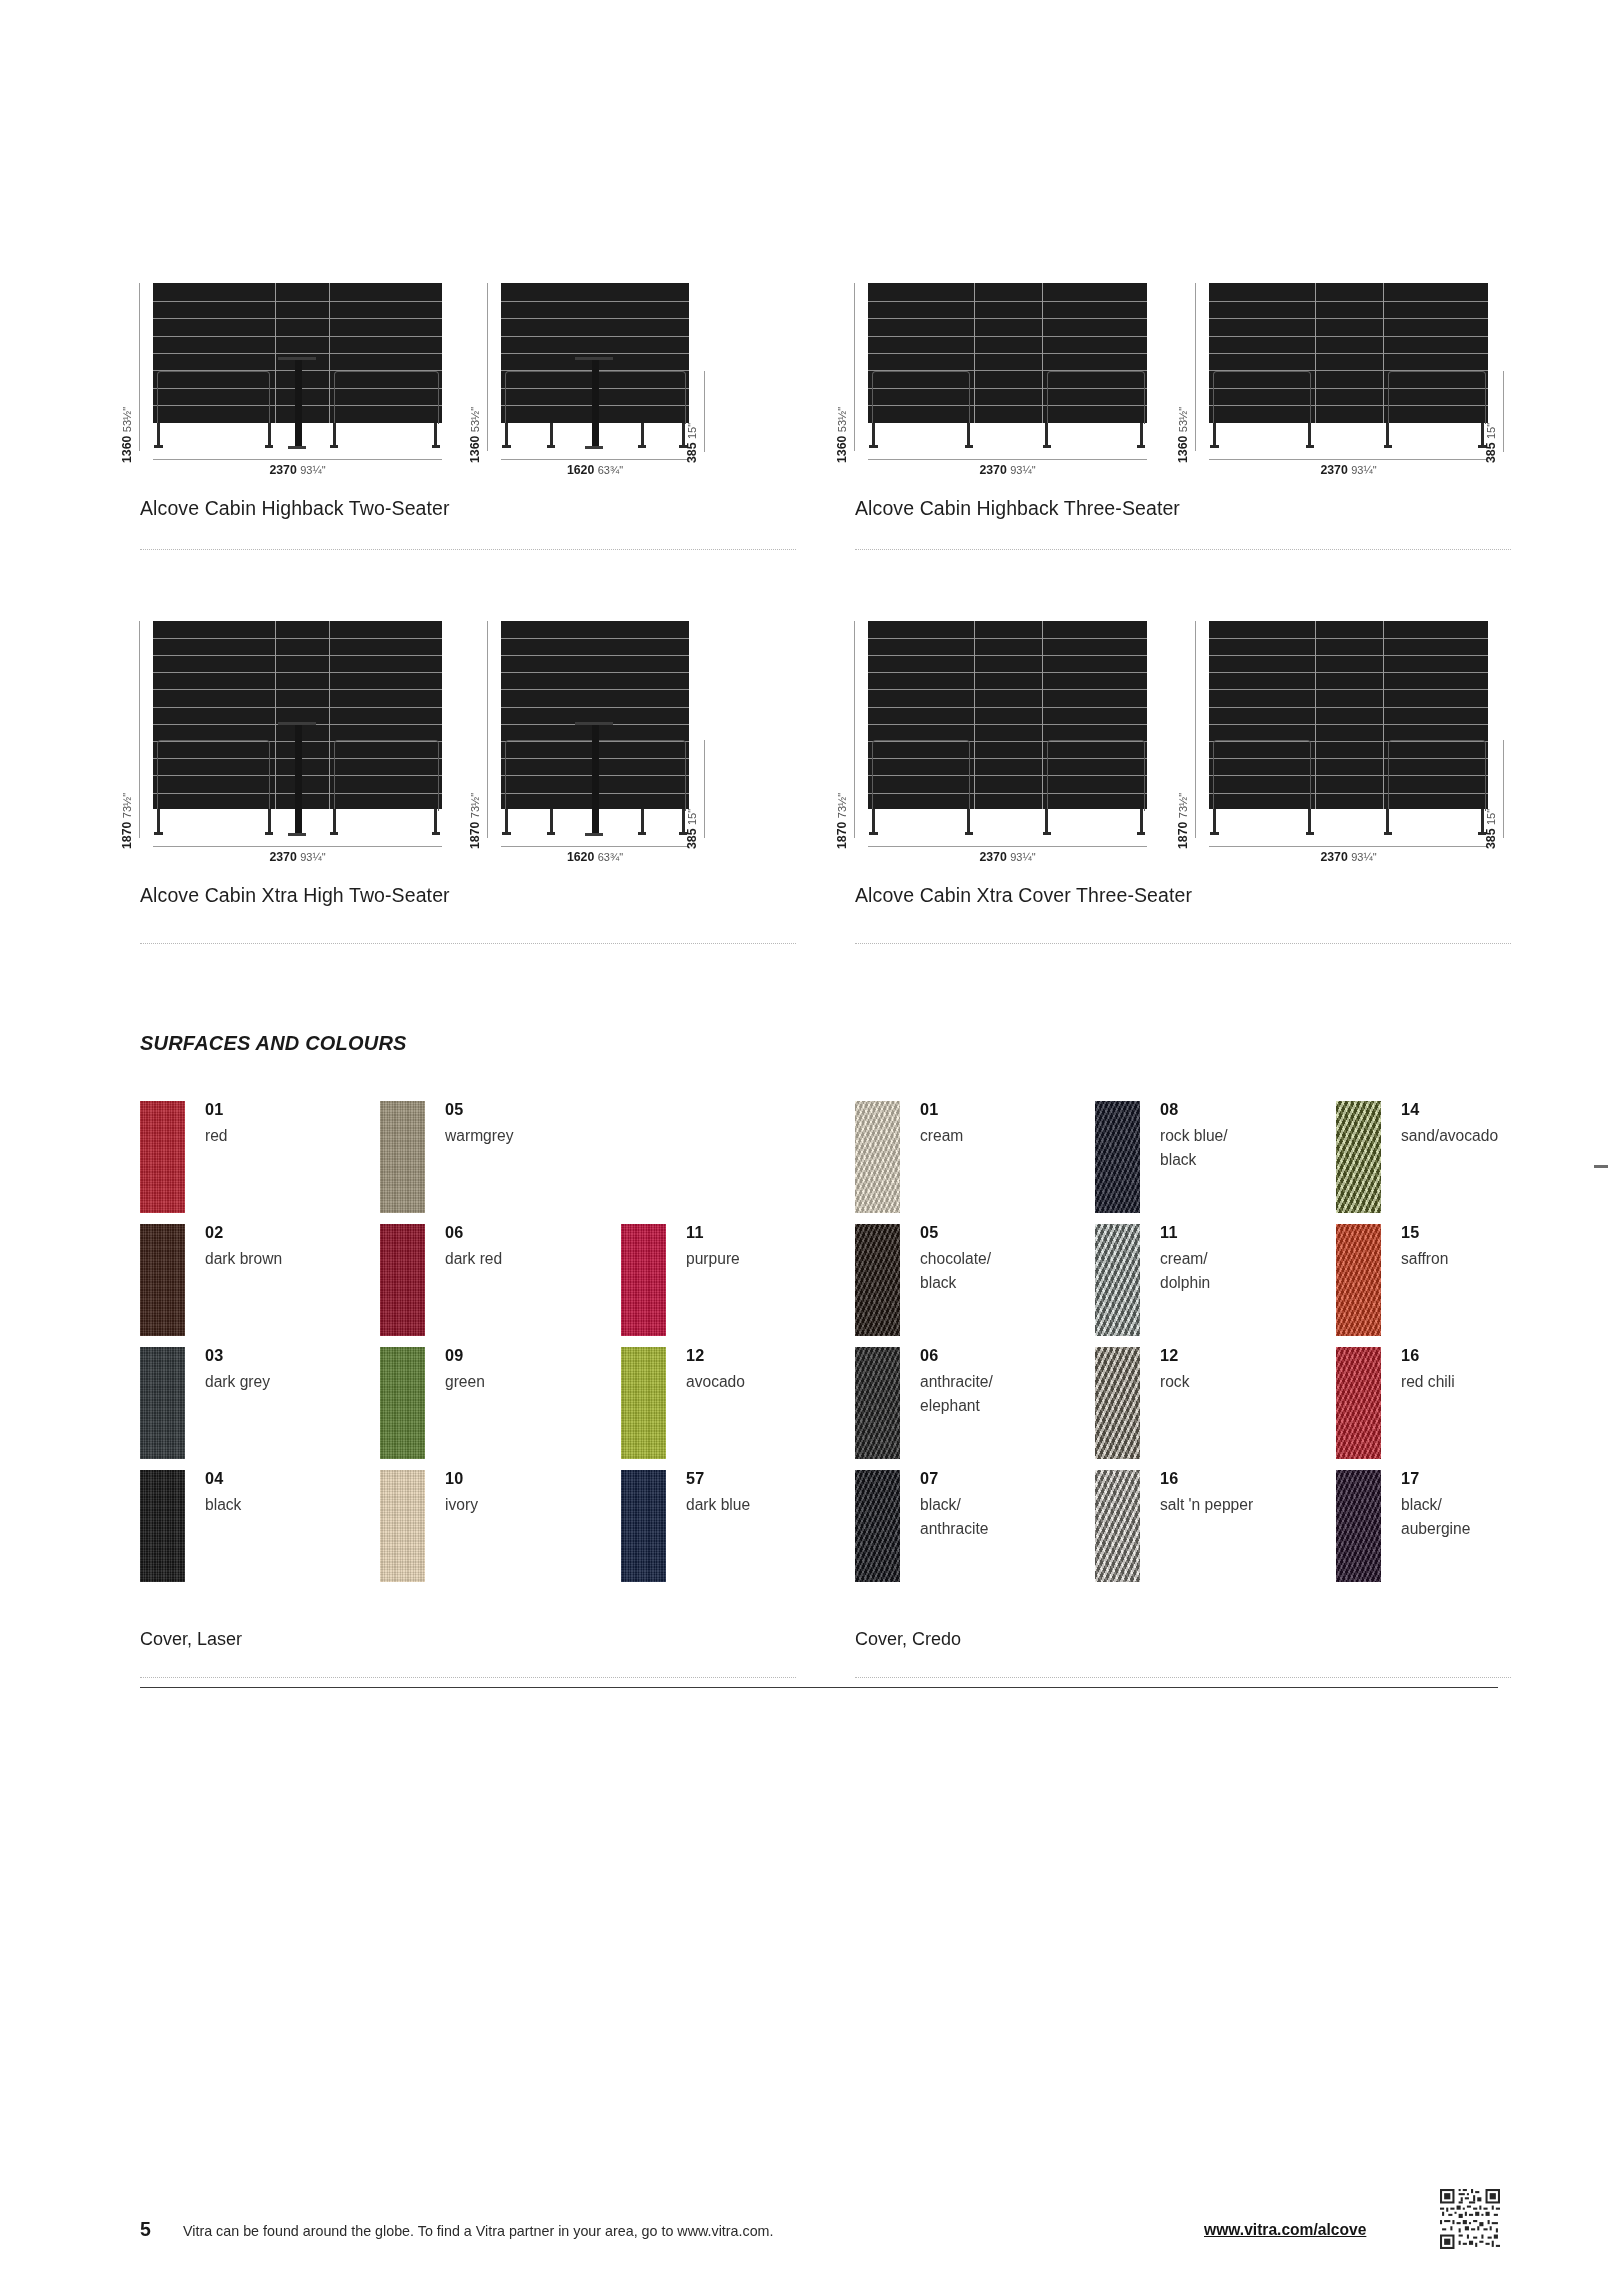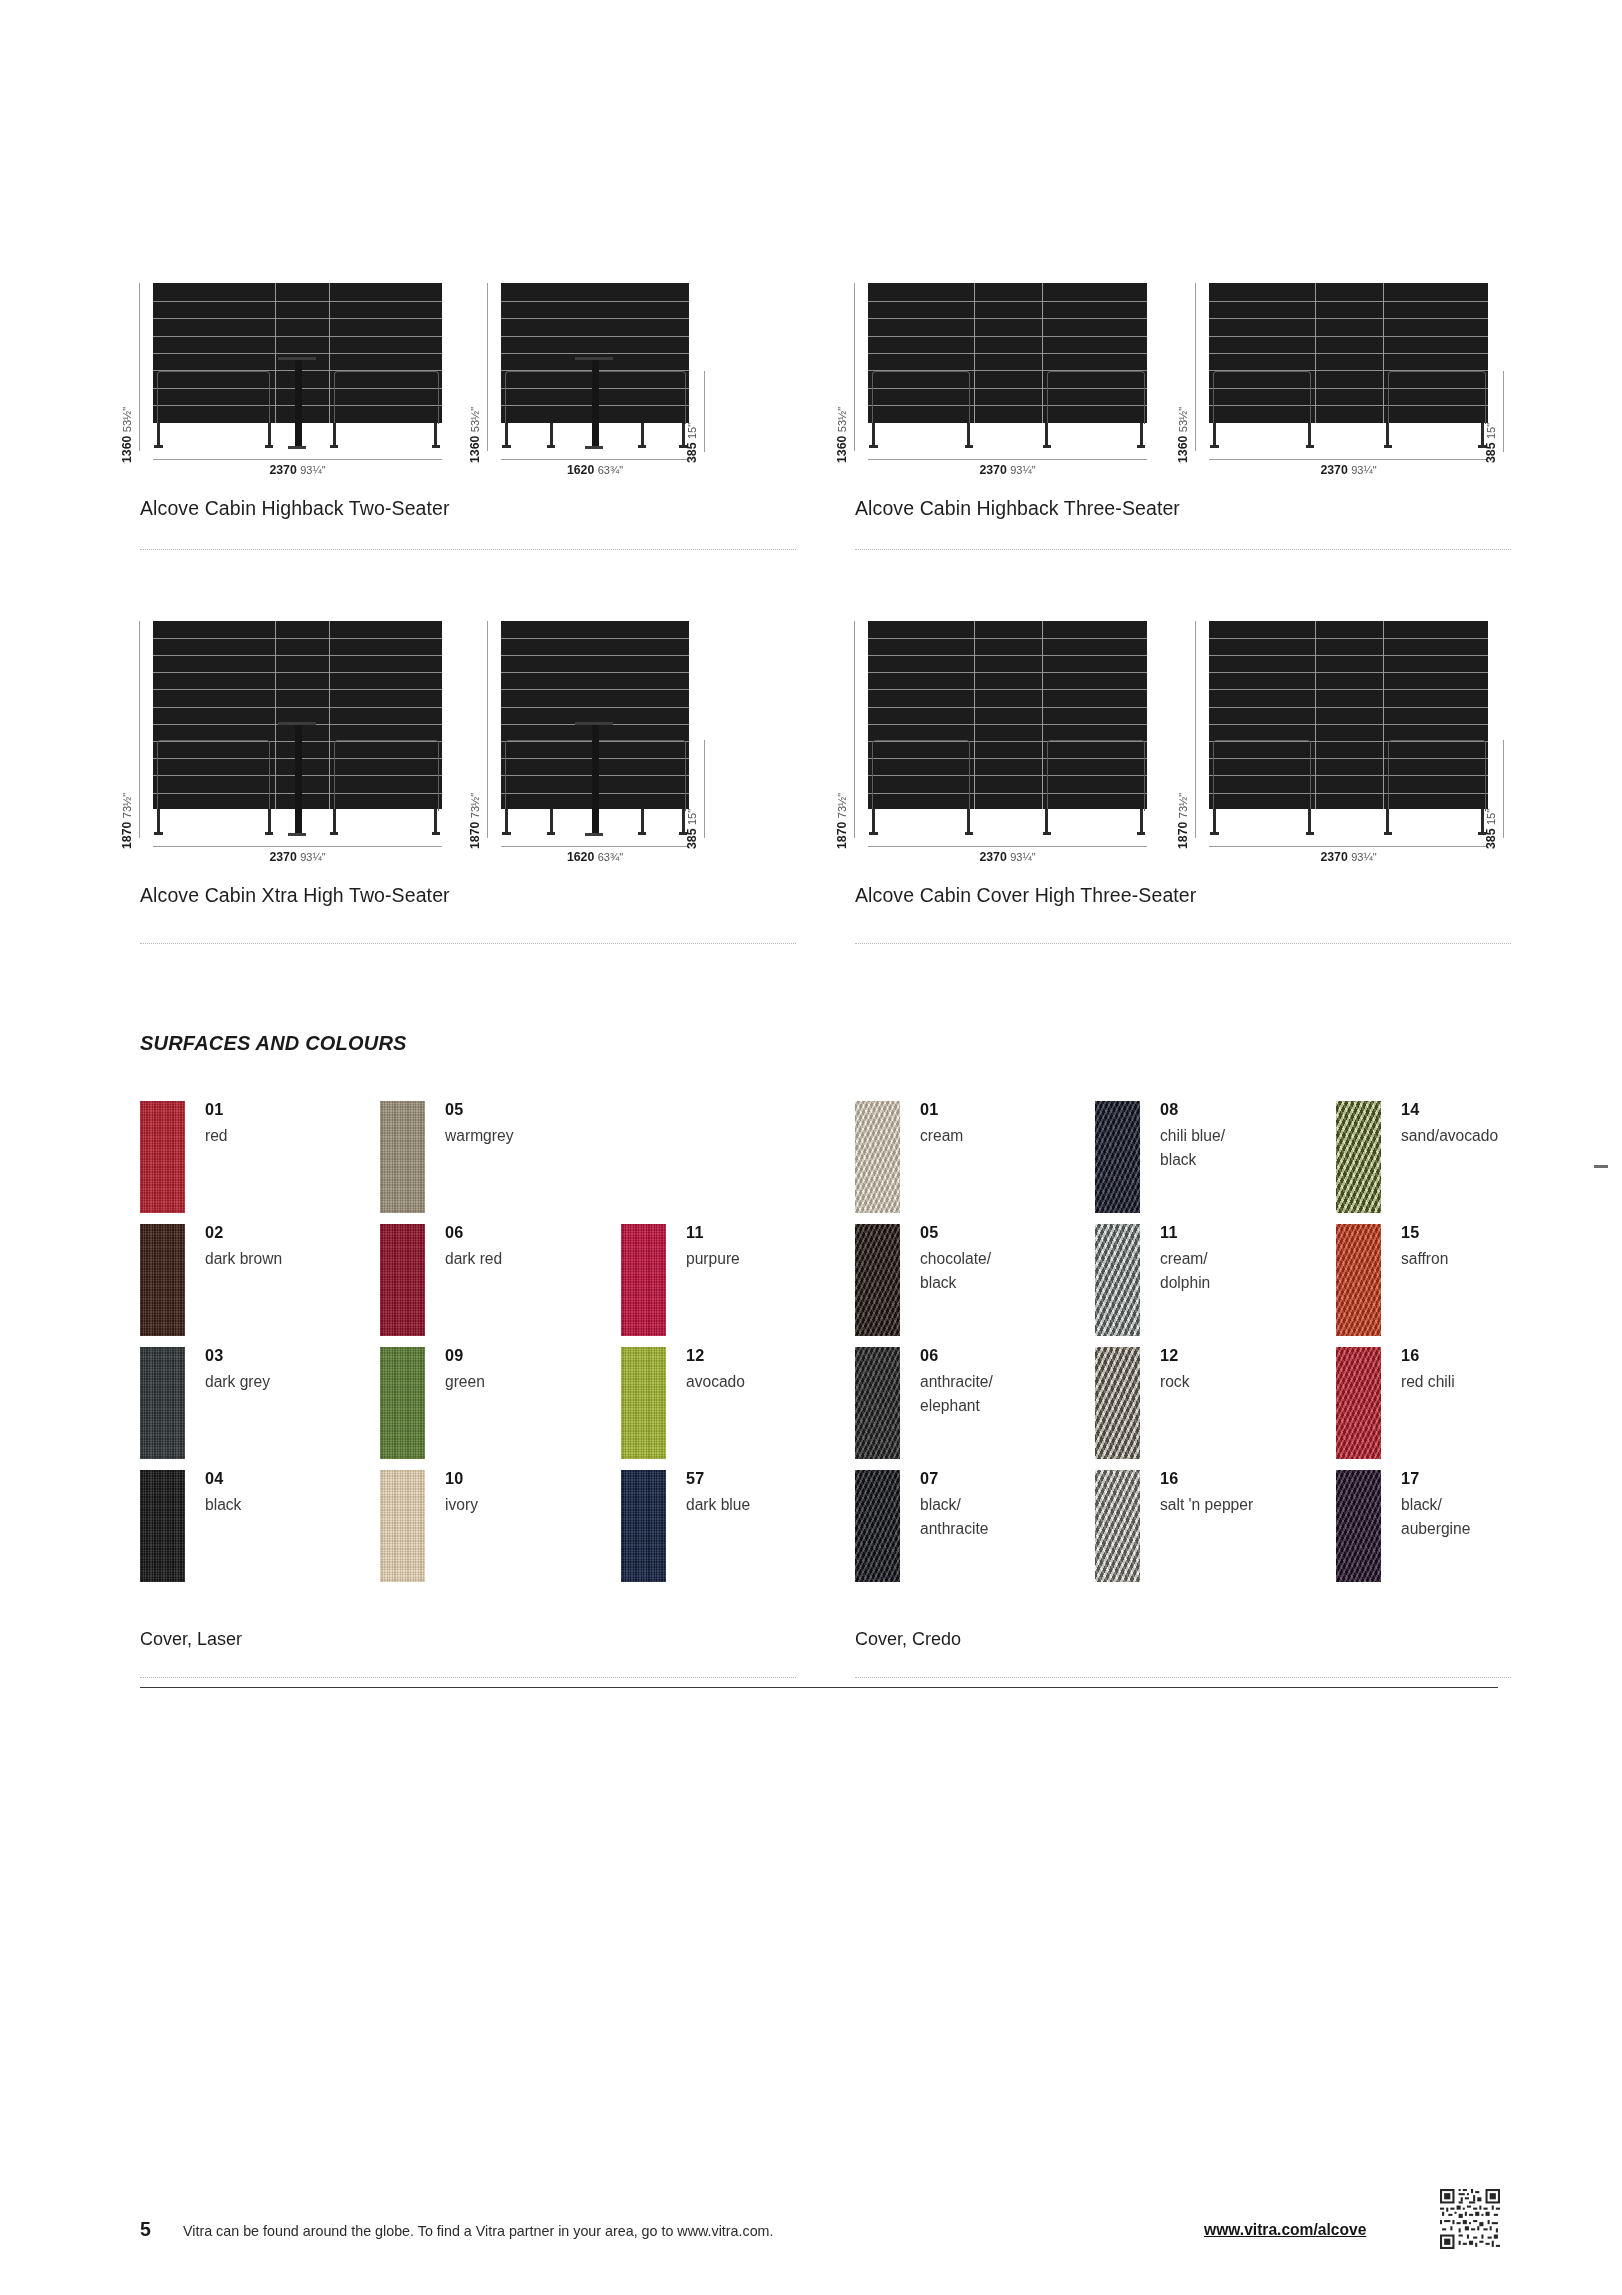--- a/index.html
+++ b/index.html
@@ -366,21 +366,21 @@
           <div class="legfoot" style="left: 175px; top: 211px; width: 8.4px;"></div>
           <div class="leg" style="left: 272px; top: 188px; height: 23.4px;"></div>
           <div class="legfoot" style="left: 269px; top: 211px; width: 8.4px;"></div>
           <div class="dim-v" style="left: -14.3px; top: 0px; height: 217px;"></div>
           <div class="dim-label-v" style="left: -19.5px; top: 214px;"><b>1870</b> <i>73½"</i></div>
           <div class="dim-h" style="left: 0px; top: 225px; width: 279px;"></div>
           <div class="dim-label-h" style="left: 0px; top: 229px; width: 279px;"><b>2370</b> <i>93¼"</i></div>
           <div class="dim-v" style="left: 294px; top: 119px; height: 98px;"></div>
           <div class="dim-label-v" style="left: 289px; top: 214px;"><b>385</b> <i>15"</i></div>
         </div>
-        <div class="caption" style="left: 0px; top: 276px;">Alcove Cabin Cover High Three-Seater</div>
+        <div class="caption" style="left: 0px; top: 276px;">Alcove Cabin Xtra Cover Three-Seater</div>
         <div class="rule" style="left: 0px; top: 335px; width: 656px;"></div>
       </div>
     </div>
 
   <div class="sec-title" style="left:140px;top:1032px;font-style:italic;">SURFACES AND COLOURS</div>
   <div id="surfaces">
       <div class="swatch-grid" style="left: 140px; top: 1101px;">
         <div class="sw-cell" style="left: 0px; top: 0px; width: 240px; height: 123px;">
           <div class="sw-chip tex-laser" style="background-color: rgb(180, 32, 46);"></div>
           <div class="sw-code">01</div>
@@ -459,21 +459,21 @@
         </div>
         <div class="sw-cell" style="left: 0px; top: 369px; width: 240px; height: 123px;">
           <div class="sw-chip tex-credo" style="background-color: rgb(21, 22, 28);"></div>
           <div class="sw-code">07</div>
           <div class="sw-name">black/
 anthracite</div>
         </div>
         <div class="sw-cell" style="left: 240px; top: 0px; width: 240px; height: 123px;">
           <div class="sw-chip tex-credo" style="background-color: rgb(22, 24, 40);"></div>
           <div class="sw-code">08</div>
-          <div class="sw-name">chili blue/
+          <div class="sw-name">rock blue/
 black</div>
         </div>
         <div class="sw-cell" style="left: 240px; top: 123px; width: 240px; height: 123px;">
           <div class="sw-chip tex-credo2" style="background-color: rgb(182, 194, 189);"></div>
           <div class="sw-code">11</div>
           <div class="sw-name">cream/
 dolphin</div>
         </div>
         <div class="sw-cell" style="left: 240px; top: 246px; width: 240px; height: 123px;">
           <div class="sw-chip tex-credo2" style="background-color: rgb(179, 169, 149);"></div>

